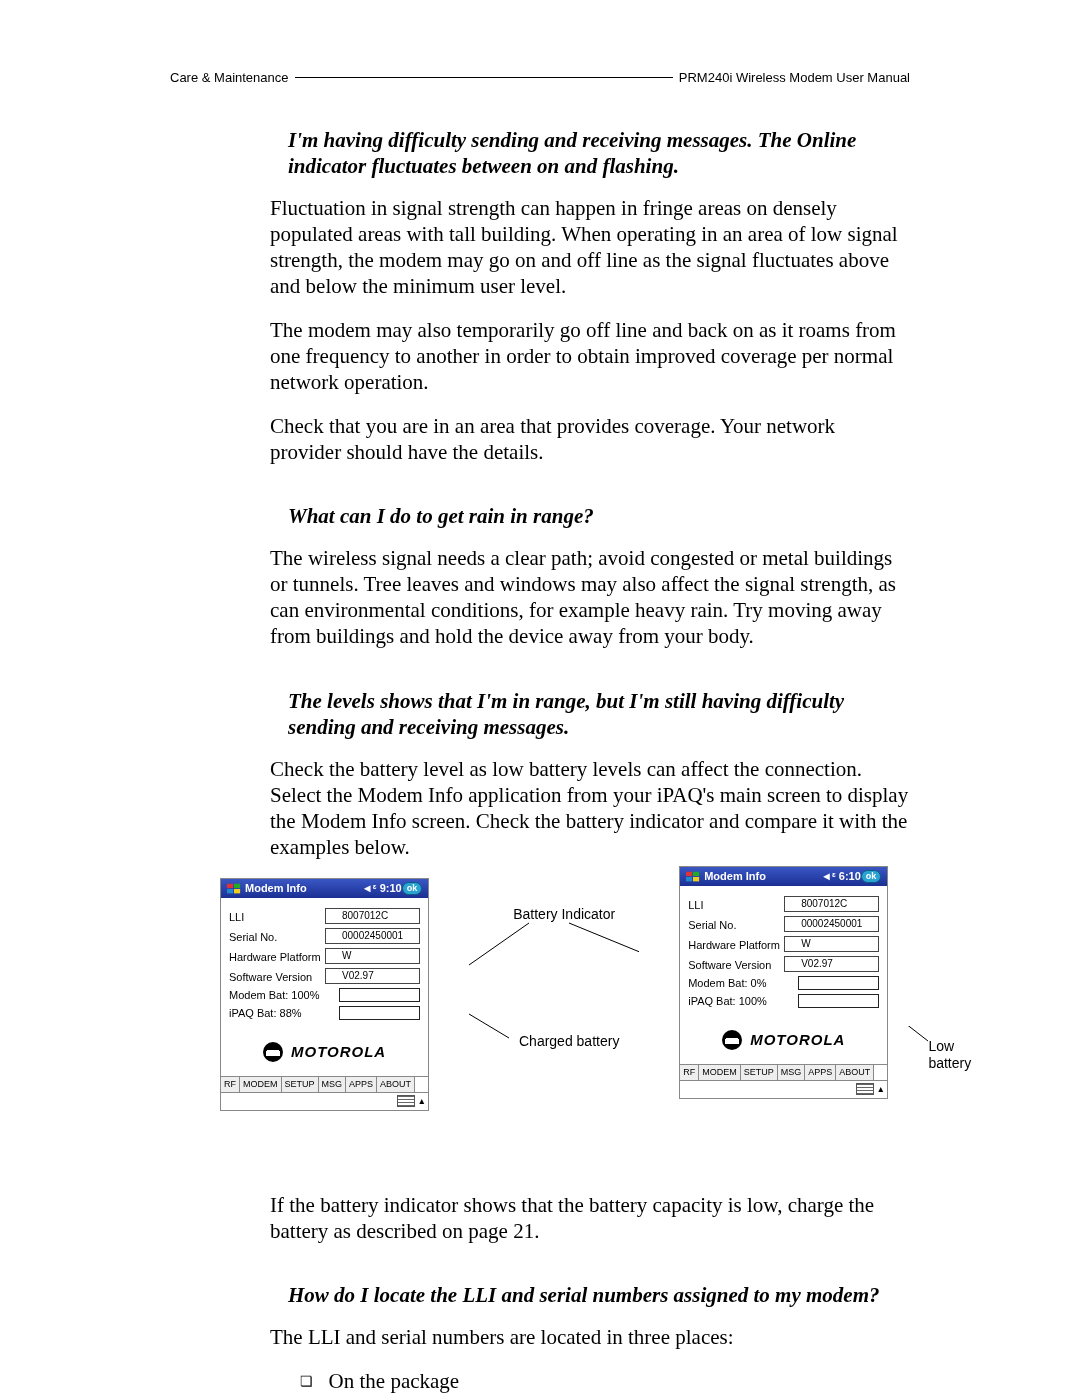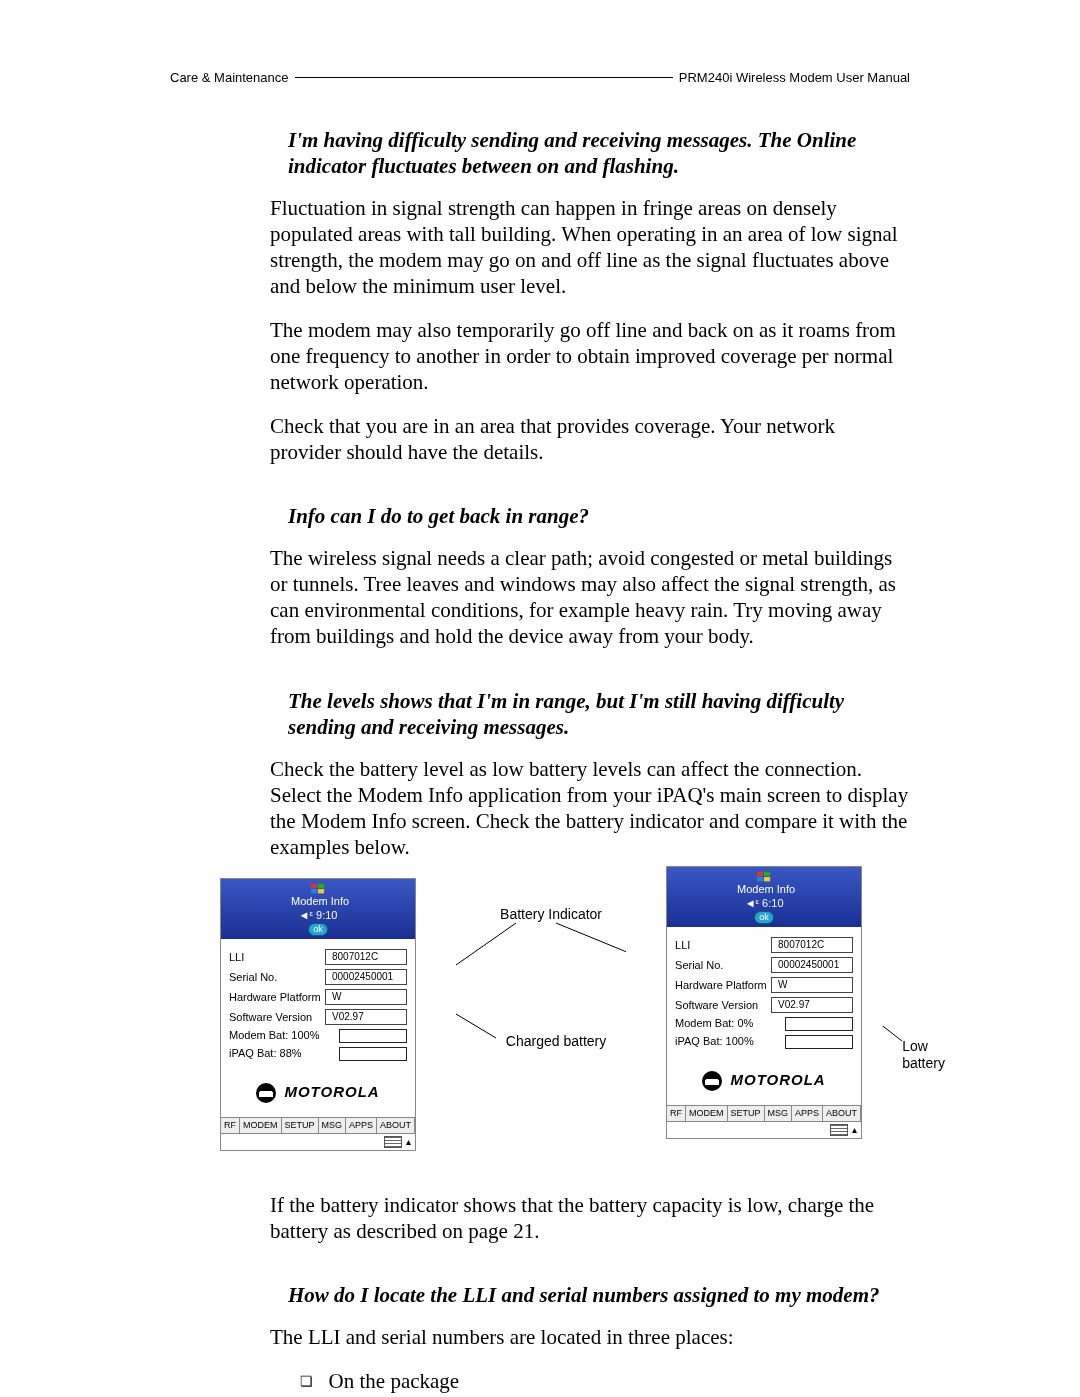--- a/index.html
+++ b/index.html
@@ -55,26 +55,25 @@
   .device {
     width: 210px;
     background: #fff;
     border: 1px solid #888;
     font-family: Tahoma, Arial, sans-serif;
     font-size: 11px;
   }
   .dev-title {
     background: linear-gradient(#3a57c4, #1a2f94);
     color: #fff;
-    font-weight: normal;
+    font-weight: bold;
     padding: 3px 6px;
     display: flex;
     justify-content: space-between;
     align-items: center;
-    flex-direction: column;
   }
   .dev-title .okbtn {
     background: #2aa3d3;
     color: #fff;
     border-radius: 8px;
     font-size: 9px;
     padding: 0 4px;
     border: 1px solid #0a5d82;
     display: inline-block;
   }
@@ -84,21 +83,21 @@
   .dev-row {
     display: flex;
     align-items: flex-end;
     margin: 4px 0;
   }
   .dev-label { width: 96px; }
   .dev-field {
     flex: 1;
     border: 1px solid #444;
     background: #fff;
-    padding: 0 6px;
+    padding: 0 16px;
     height: 14px;
     line-height: 14px;
     font-size: 10px;
   }
   .bar-outer {
     flex: 1;
     height: 12px;
     border: 1px solid #222;
     background: #fff;
     position: relative;
@@ -203,21 +202,21 @@
     <span>PRM240i Wireless Modem User Manual</span>
   </div>
 
   <div class="content">
 
     <h3 class="qa">I'm having difficulty sending and receiving messages. The Online indicator fluctuates between on and flashing.</h3>
     <p>Fluctuation in signal strength can happen in fringe areas on densely populated areas with tall building. When operating in an area of low signal strength, the modem may go on and off line as the signal fluctuates above and below the minimum user level.</p>
     <p>The modem may also temporarily go off line and back on as it roams from one frequency to another in order to obtain improved coverage per normal network operation.</p>
     <p>Check that you are in an area that provides coverage. Your network provider should have the details.</p>
 
-    <h3 class="qa">Info can I do to get back in range?</h3>
+    <h3 class="qa">What can I do to get rain in range?</h3>
     <p>The wireless signal needs a clear path; avoid congested or metal buildings or tunnels. Tree leaves and windows may also affect the signal strength, as can environmental conditions, for example heavy rain. Try moving away from buildings and hold the device away from your body.</p>
 
     <h3 class="qa">The levels shows that I'm in range, but I'm still having difficulty sending and receiving messages.</h3>
     <p>Check the battery level as low battery levels can affect the connection. Select the Modem Info application from your iPAQ's main screen to display the Modem Info screen. Check the battery indicator and compare it with the examples below.</p>
 
     <div class="figures">
 
       <div class="device">
         <div class="dev-title">
           <span>

